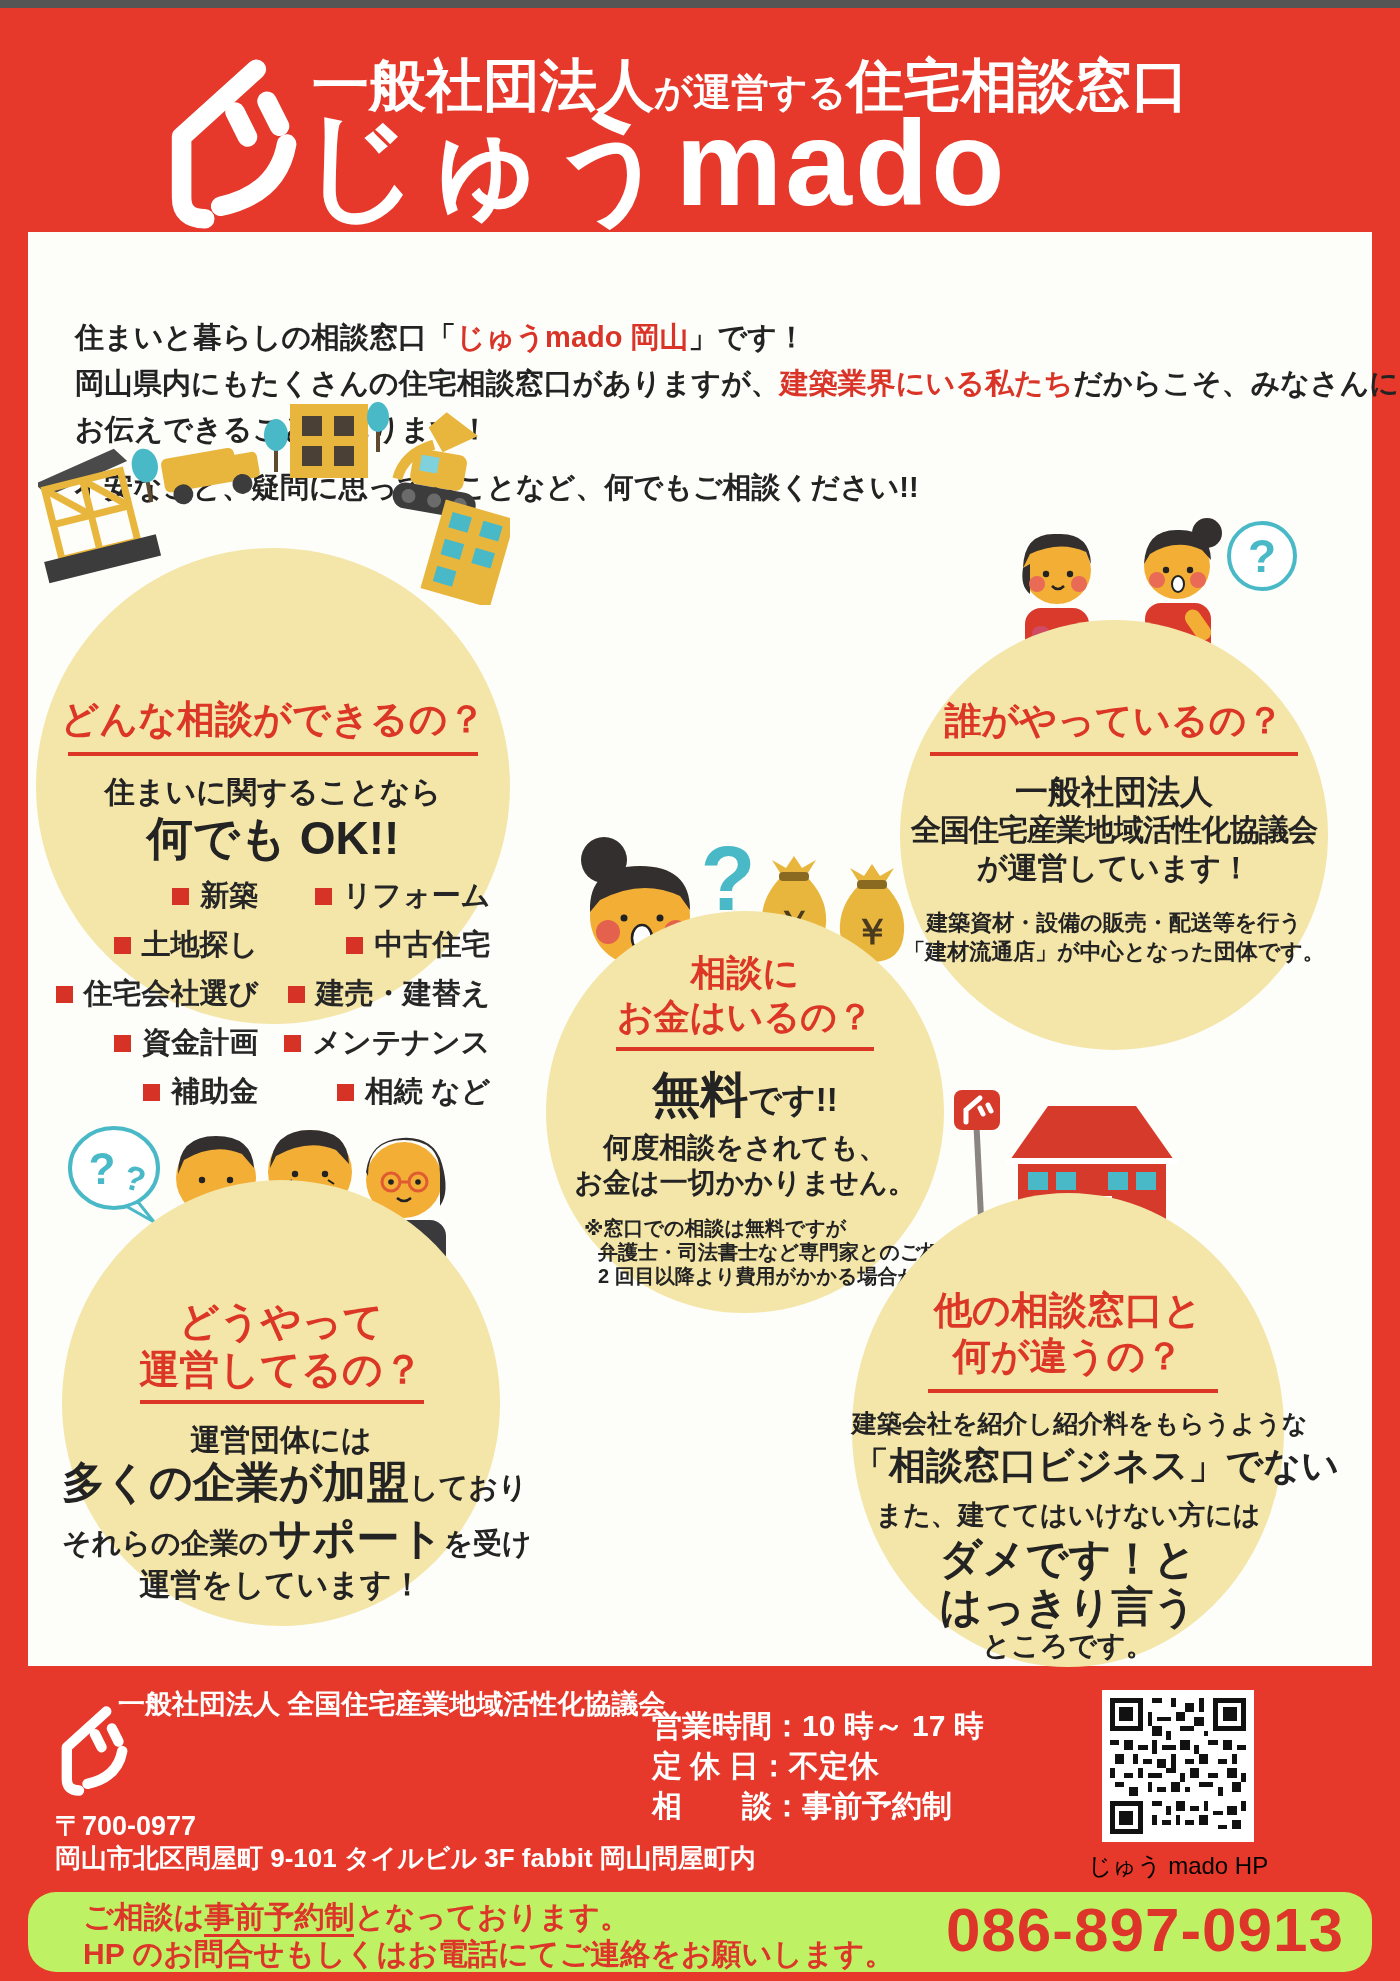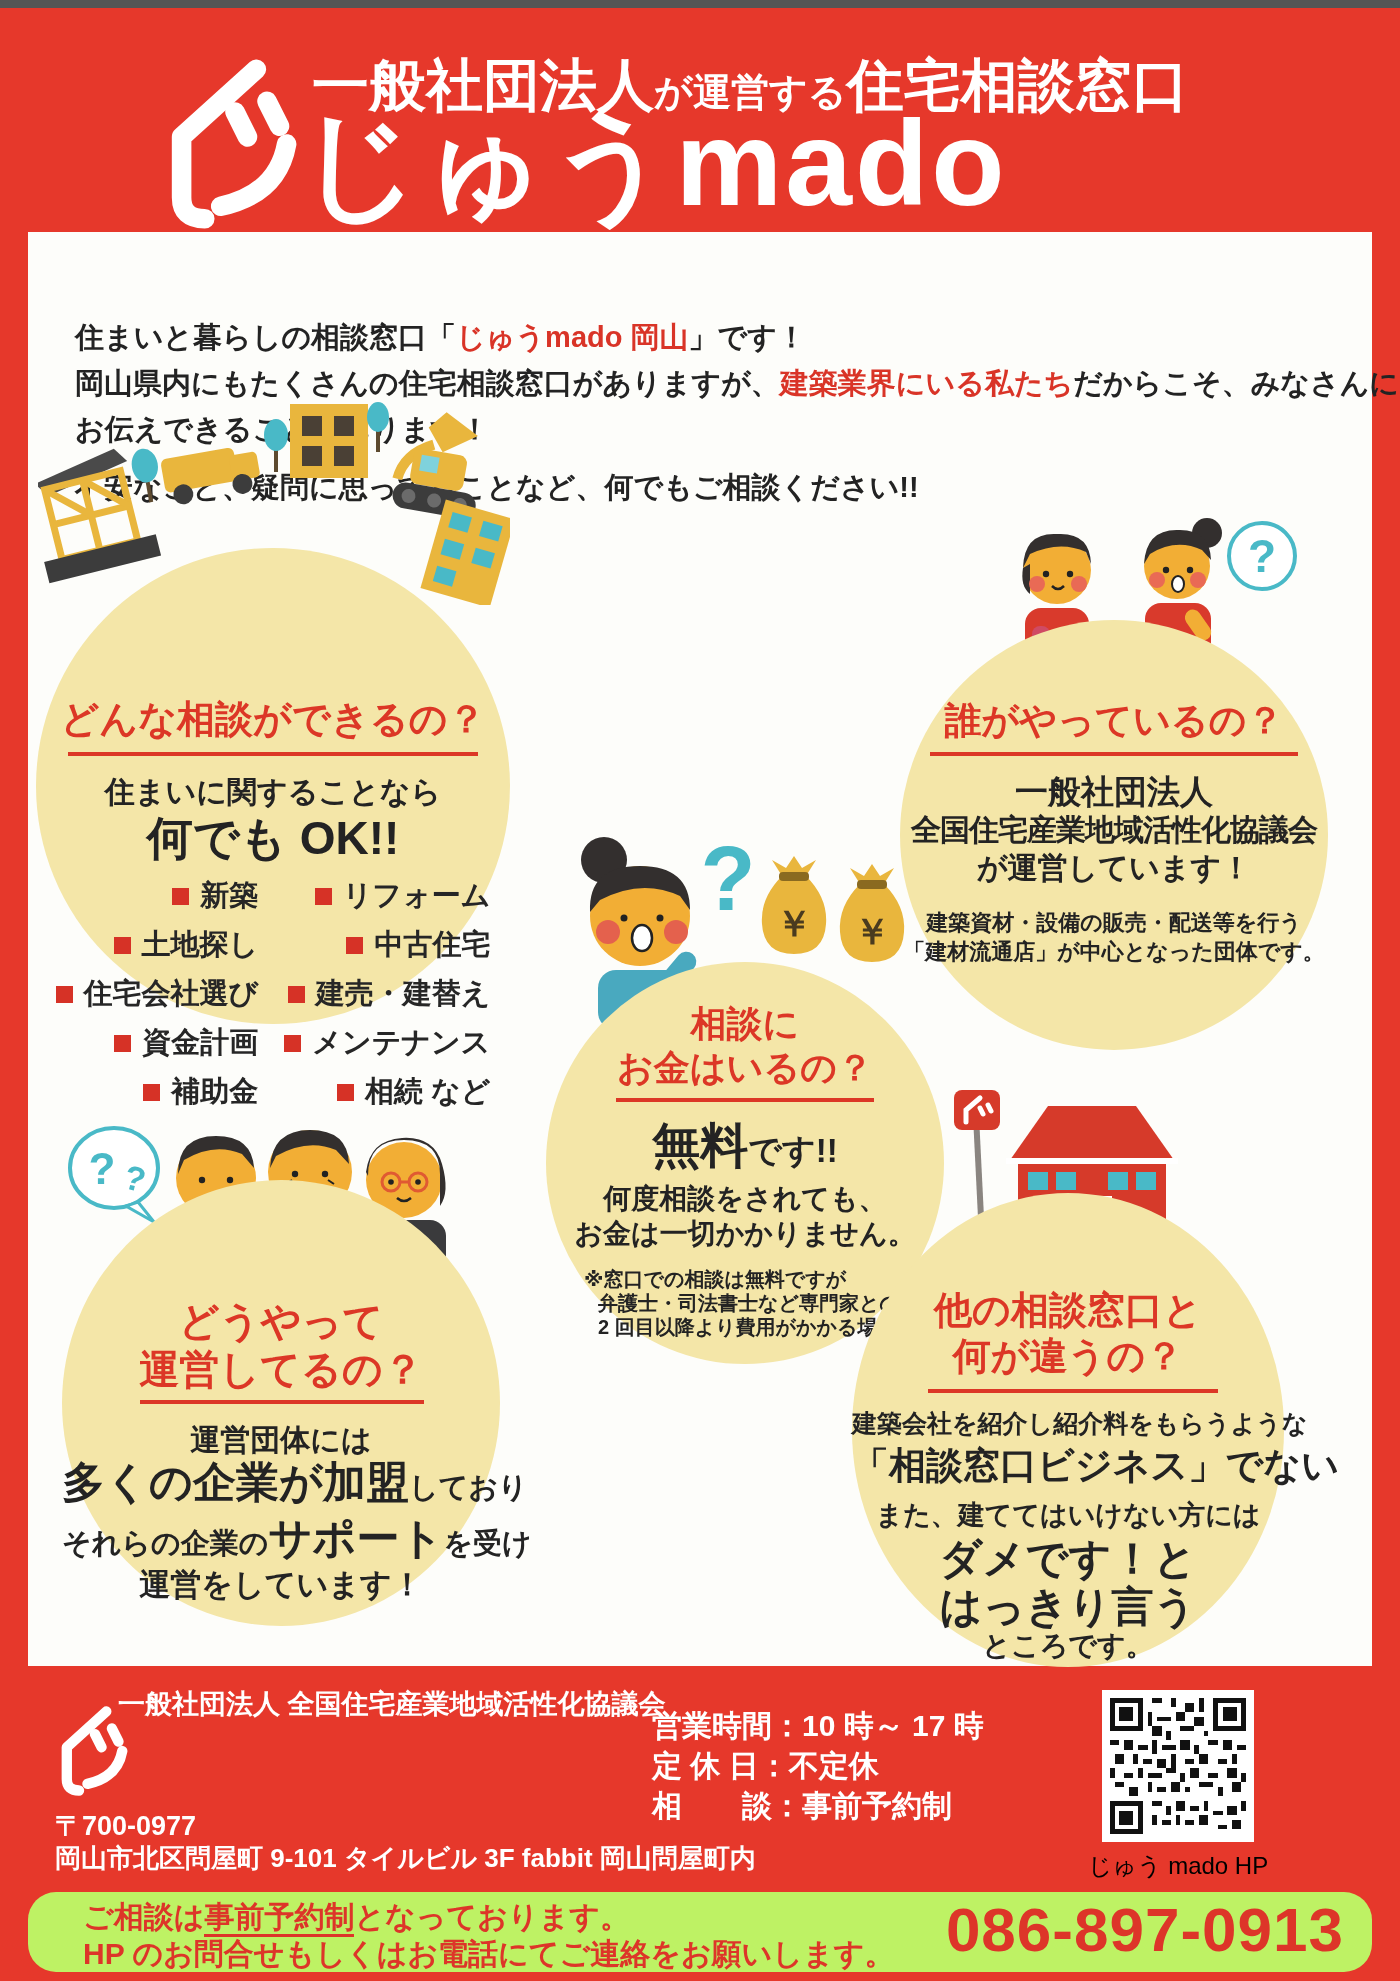--- a/index.html
+++ b/index.html
@@ -18,21 +18,21 @@
   .main-title { position:absolute; left:298px; top:76px; color:#fff; font-size:120px; font-weight:bold; letter-spacing:3px; white-space:nowrap; }
   
   .panel { position:absolute; left:28px; top:224px; width:1344px; height:1434px; background:#fdfdfa; }
   .intro { position:absolute; left:75px; top:306px; font-size:29px; font-weight:600; line-height:46px; color:#232323; white-space:nowrap; }
   .red-inline { color:#d93427; }
   .intro .gap { display:block; height:12px; }
   
   .circle { position:absolute; background:#f4e6a8; border-radius:50%; }
   .c1 { left:36px;  top:540px;  width:474px; height:476px; }
   .c2 { left:900px; top:612px;  width:428px; height:430px; }
-  .c3 { left:546px; top:954px;  width:398px; height:402px; }
+  .c3 { left:546px; top:903px;  width:398px; height:402px; }
   .c4 { left:62px;  top:1172px; width:438px; height:446px; }
   .c5 { left:852px; top:1185px; width:432px; height:474px; }
   .c-abs { position:absolute; left:0; width:100%; text-align:center; white-space:nowrap; }
   .c-title { color:#dc3726; font-weight:bold; }
   .c-rule { position:absolute; height:4px; background:#dc3726; }
   .dark { color:#232323; }
   
   .c1 .title { top:146px; font-size:38px; }
   .c1 .rule  { top:204px; left:32px; width:410px; }
   .c1 .sub   { top:224px; font-size:30px; font-weight:600; }

